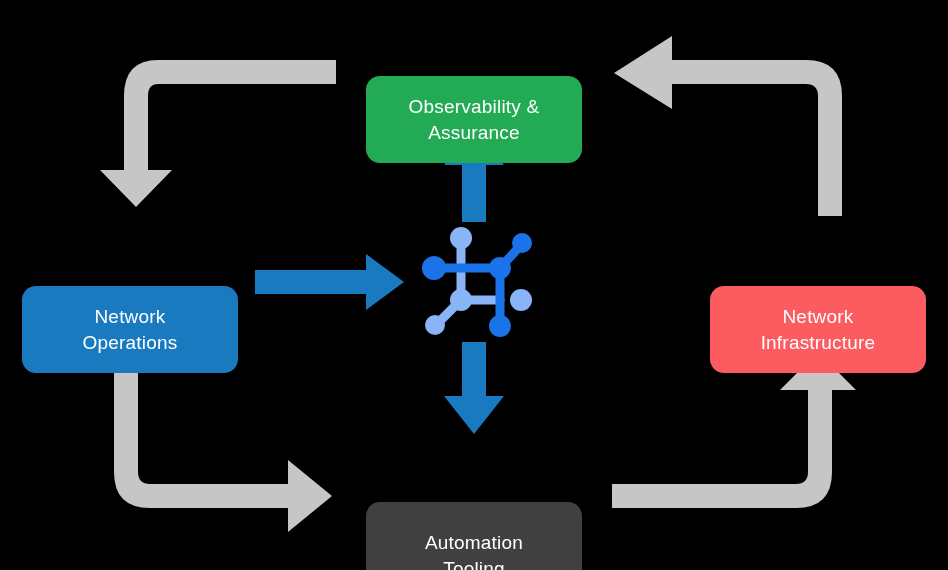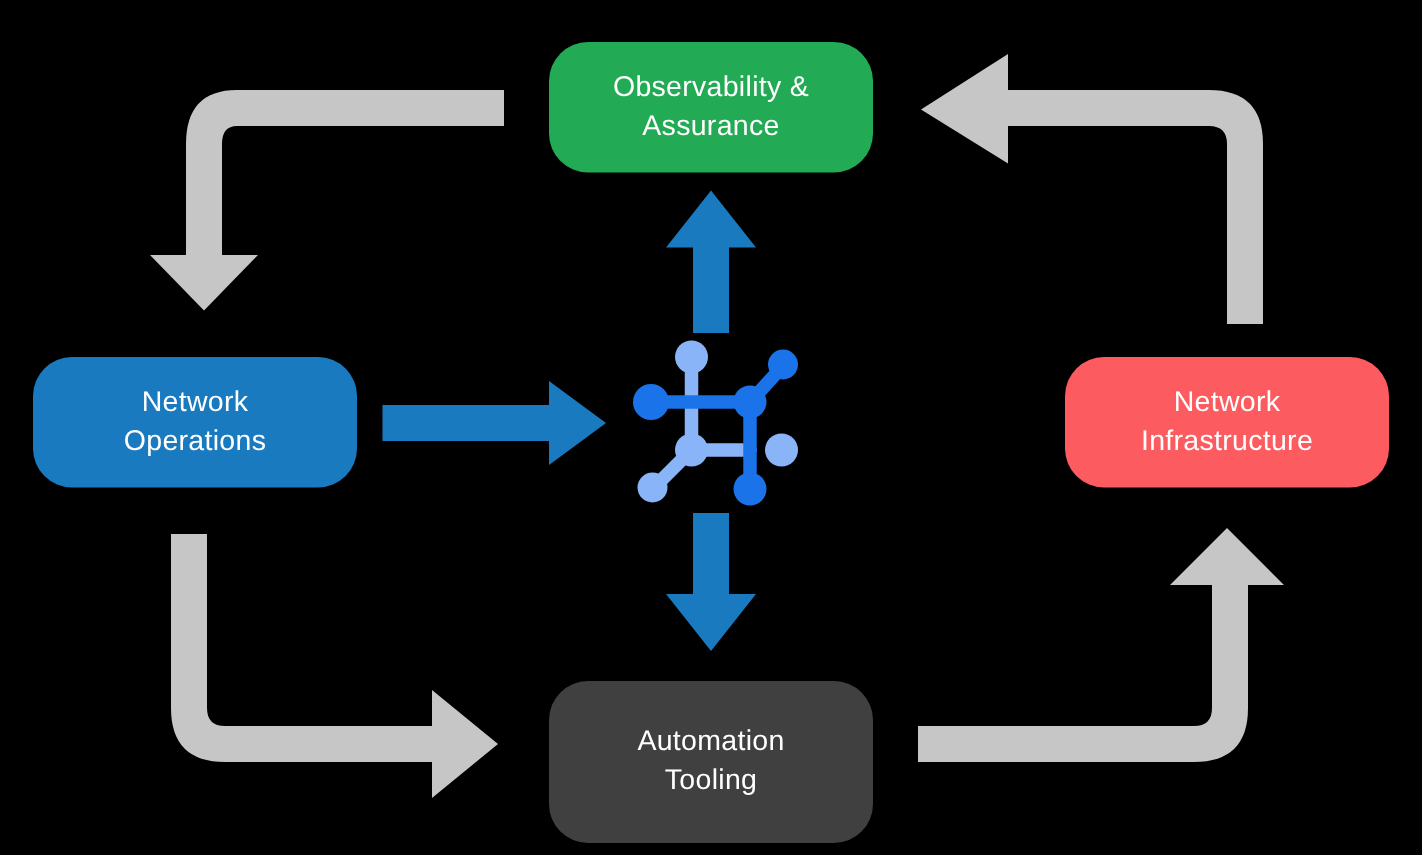--- a/index.html
+++ b/index.html
@@ -13,29 +13,30 @@
     height: 570px;
     background: #000000;
     overflow: hidden;
     font-family: "Liberation Sans", sans-serif;
   }
   .node-box {
     position: absolute;
     display: flex;
     align-items: center;
     justify-content: center;
-    border-radius: 26px;
+    border-radius: 14px;
     color: #ffffff;
     font-size: 19px;
     line-height: 1.35;
     text-align: center;
     letter-spacing: 0.2px;
     box-sizing: border-box;
     padding: 6px 10px;
     white-space: pre-line;
+    margin-top: 48px;
   }
   #box-observability {
     left: 366px; top: 28px; width: 216px; height: 87px;
     background: #22aa55;
   }
   #box-network-operations {
     left: 22px; top: 238px; width: 216px; height: 87px;
     background: #1a7ac0;
   }
   #box-network-infrastructure {

